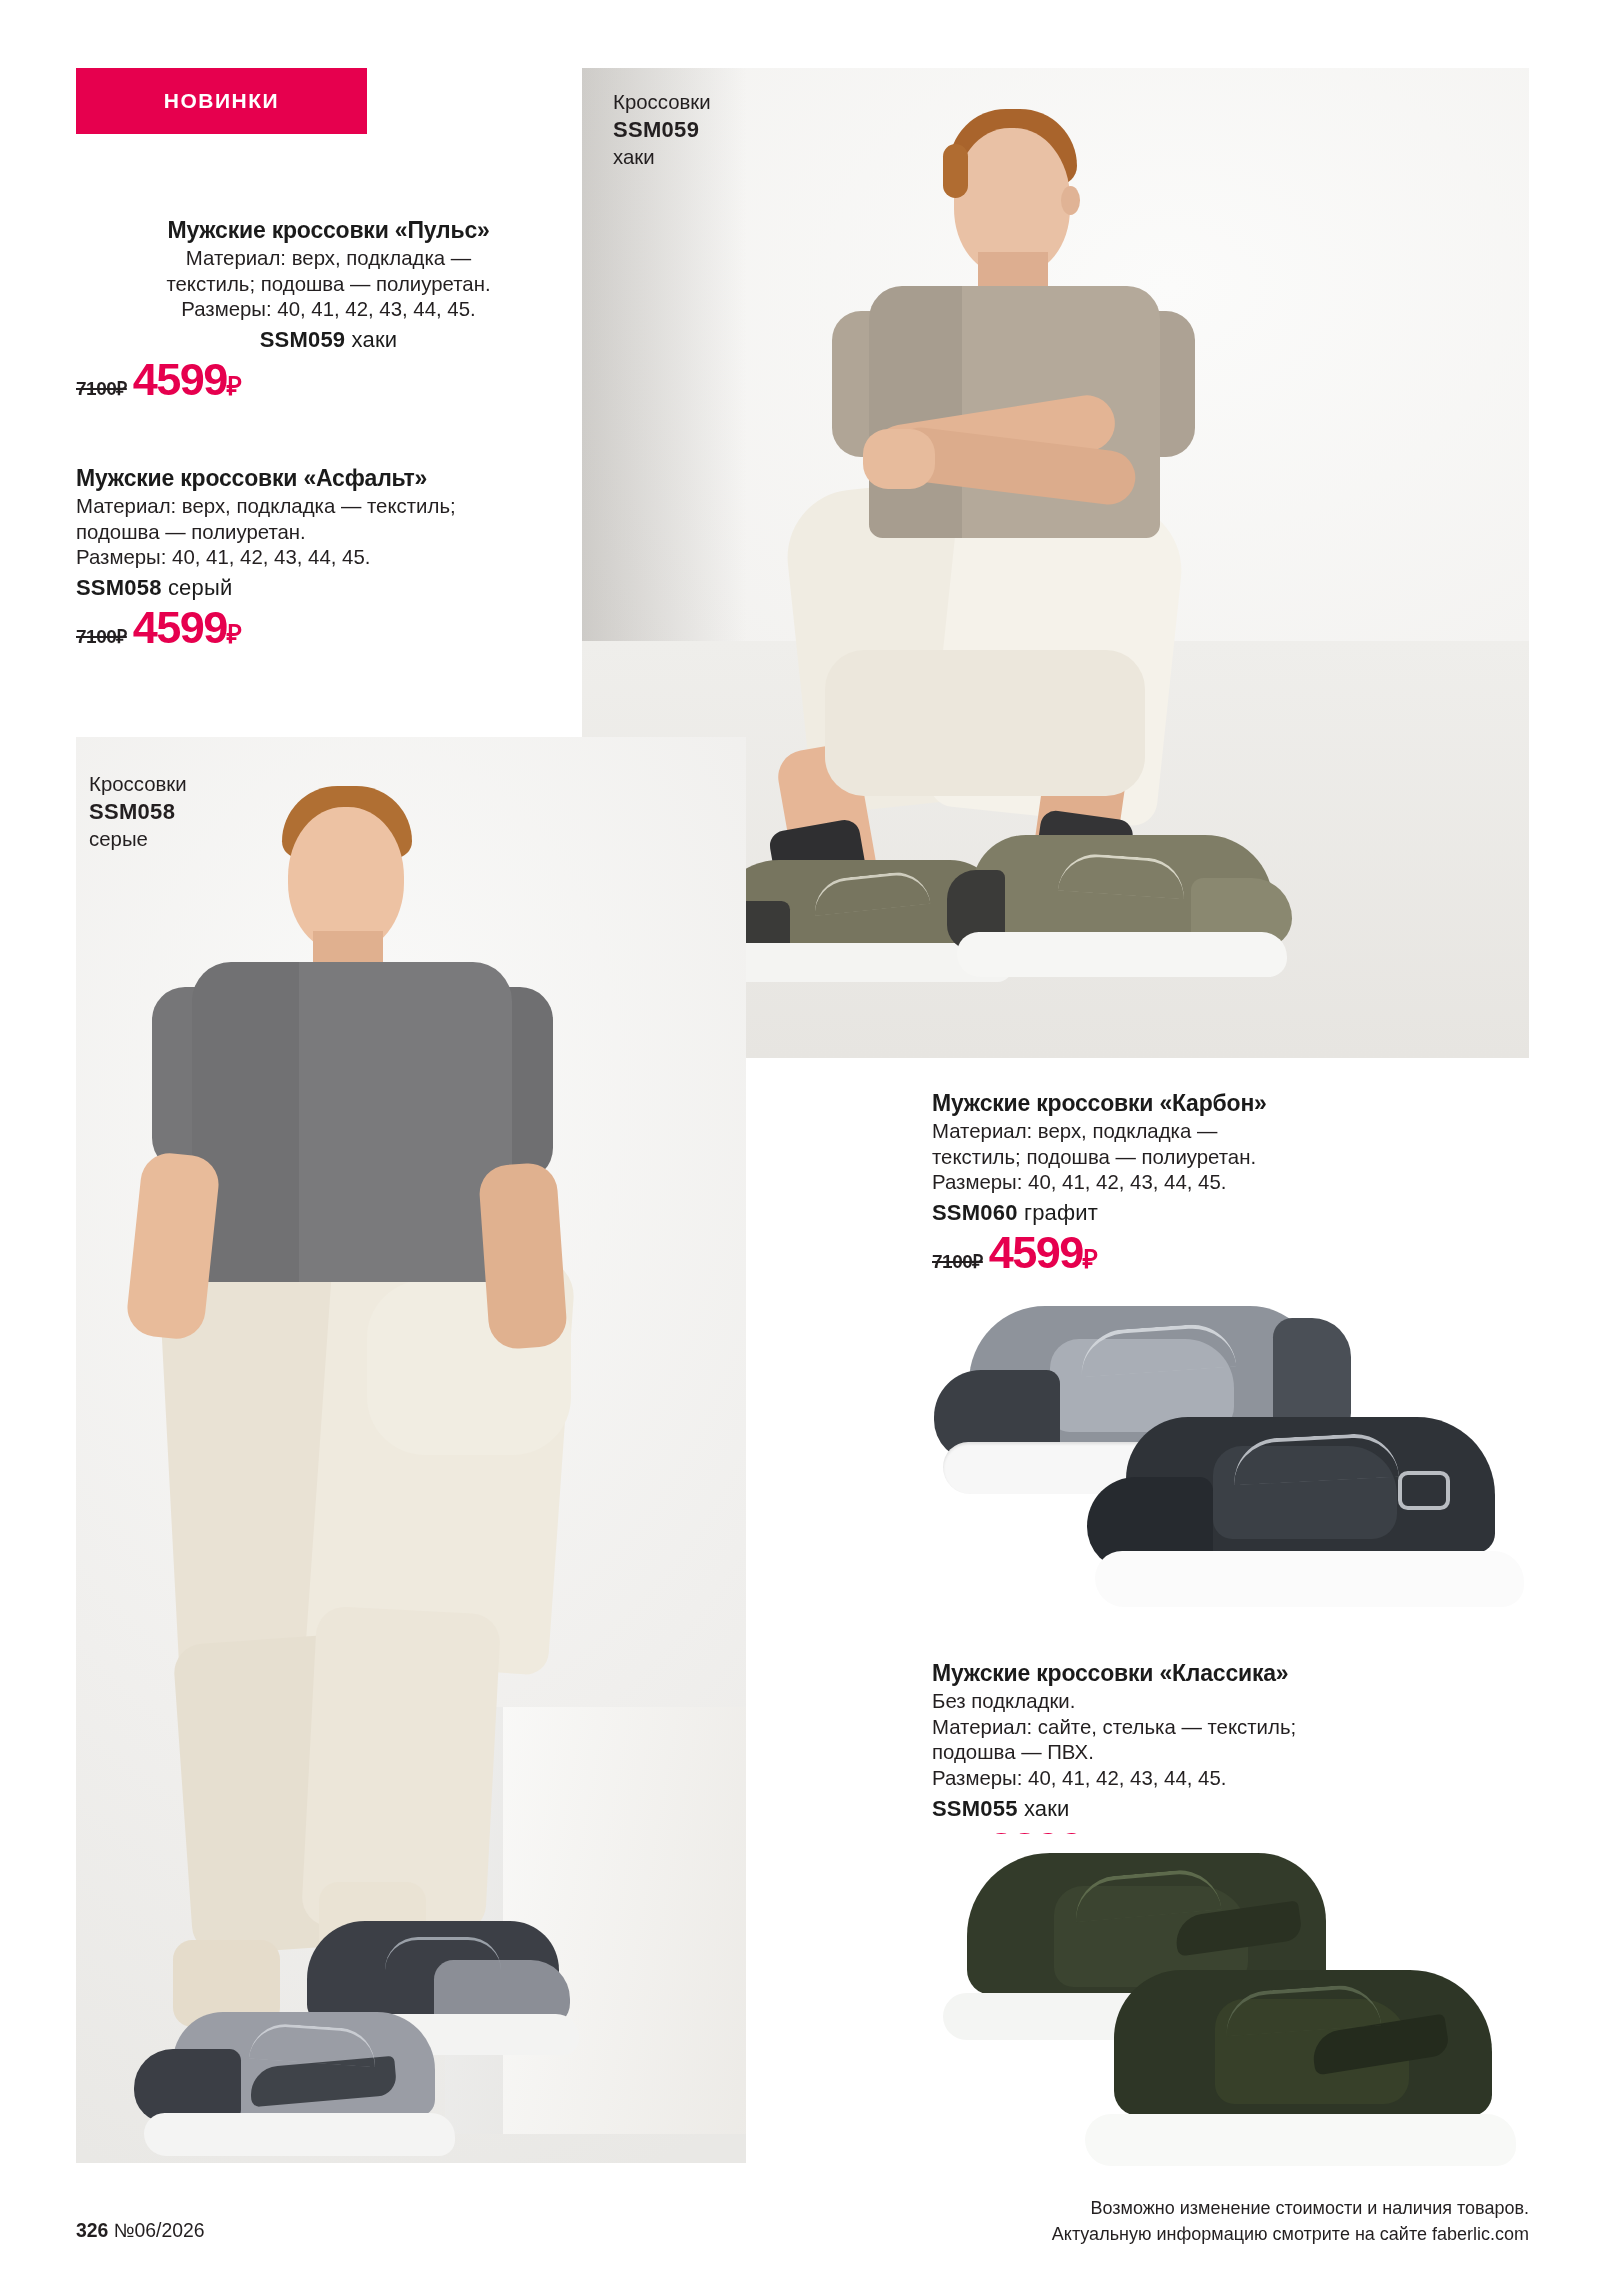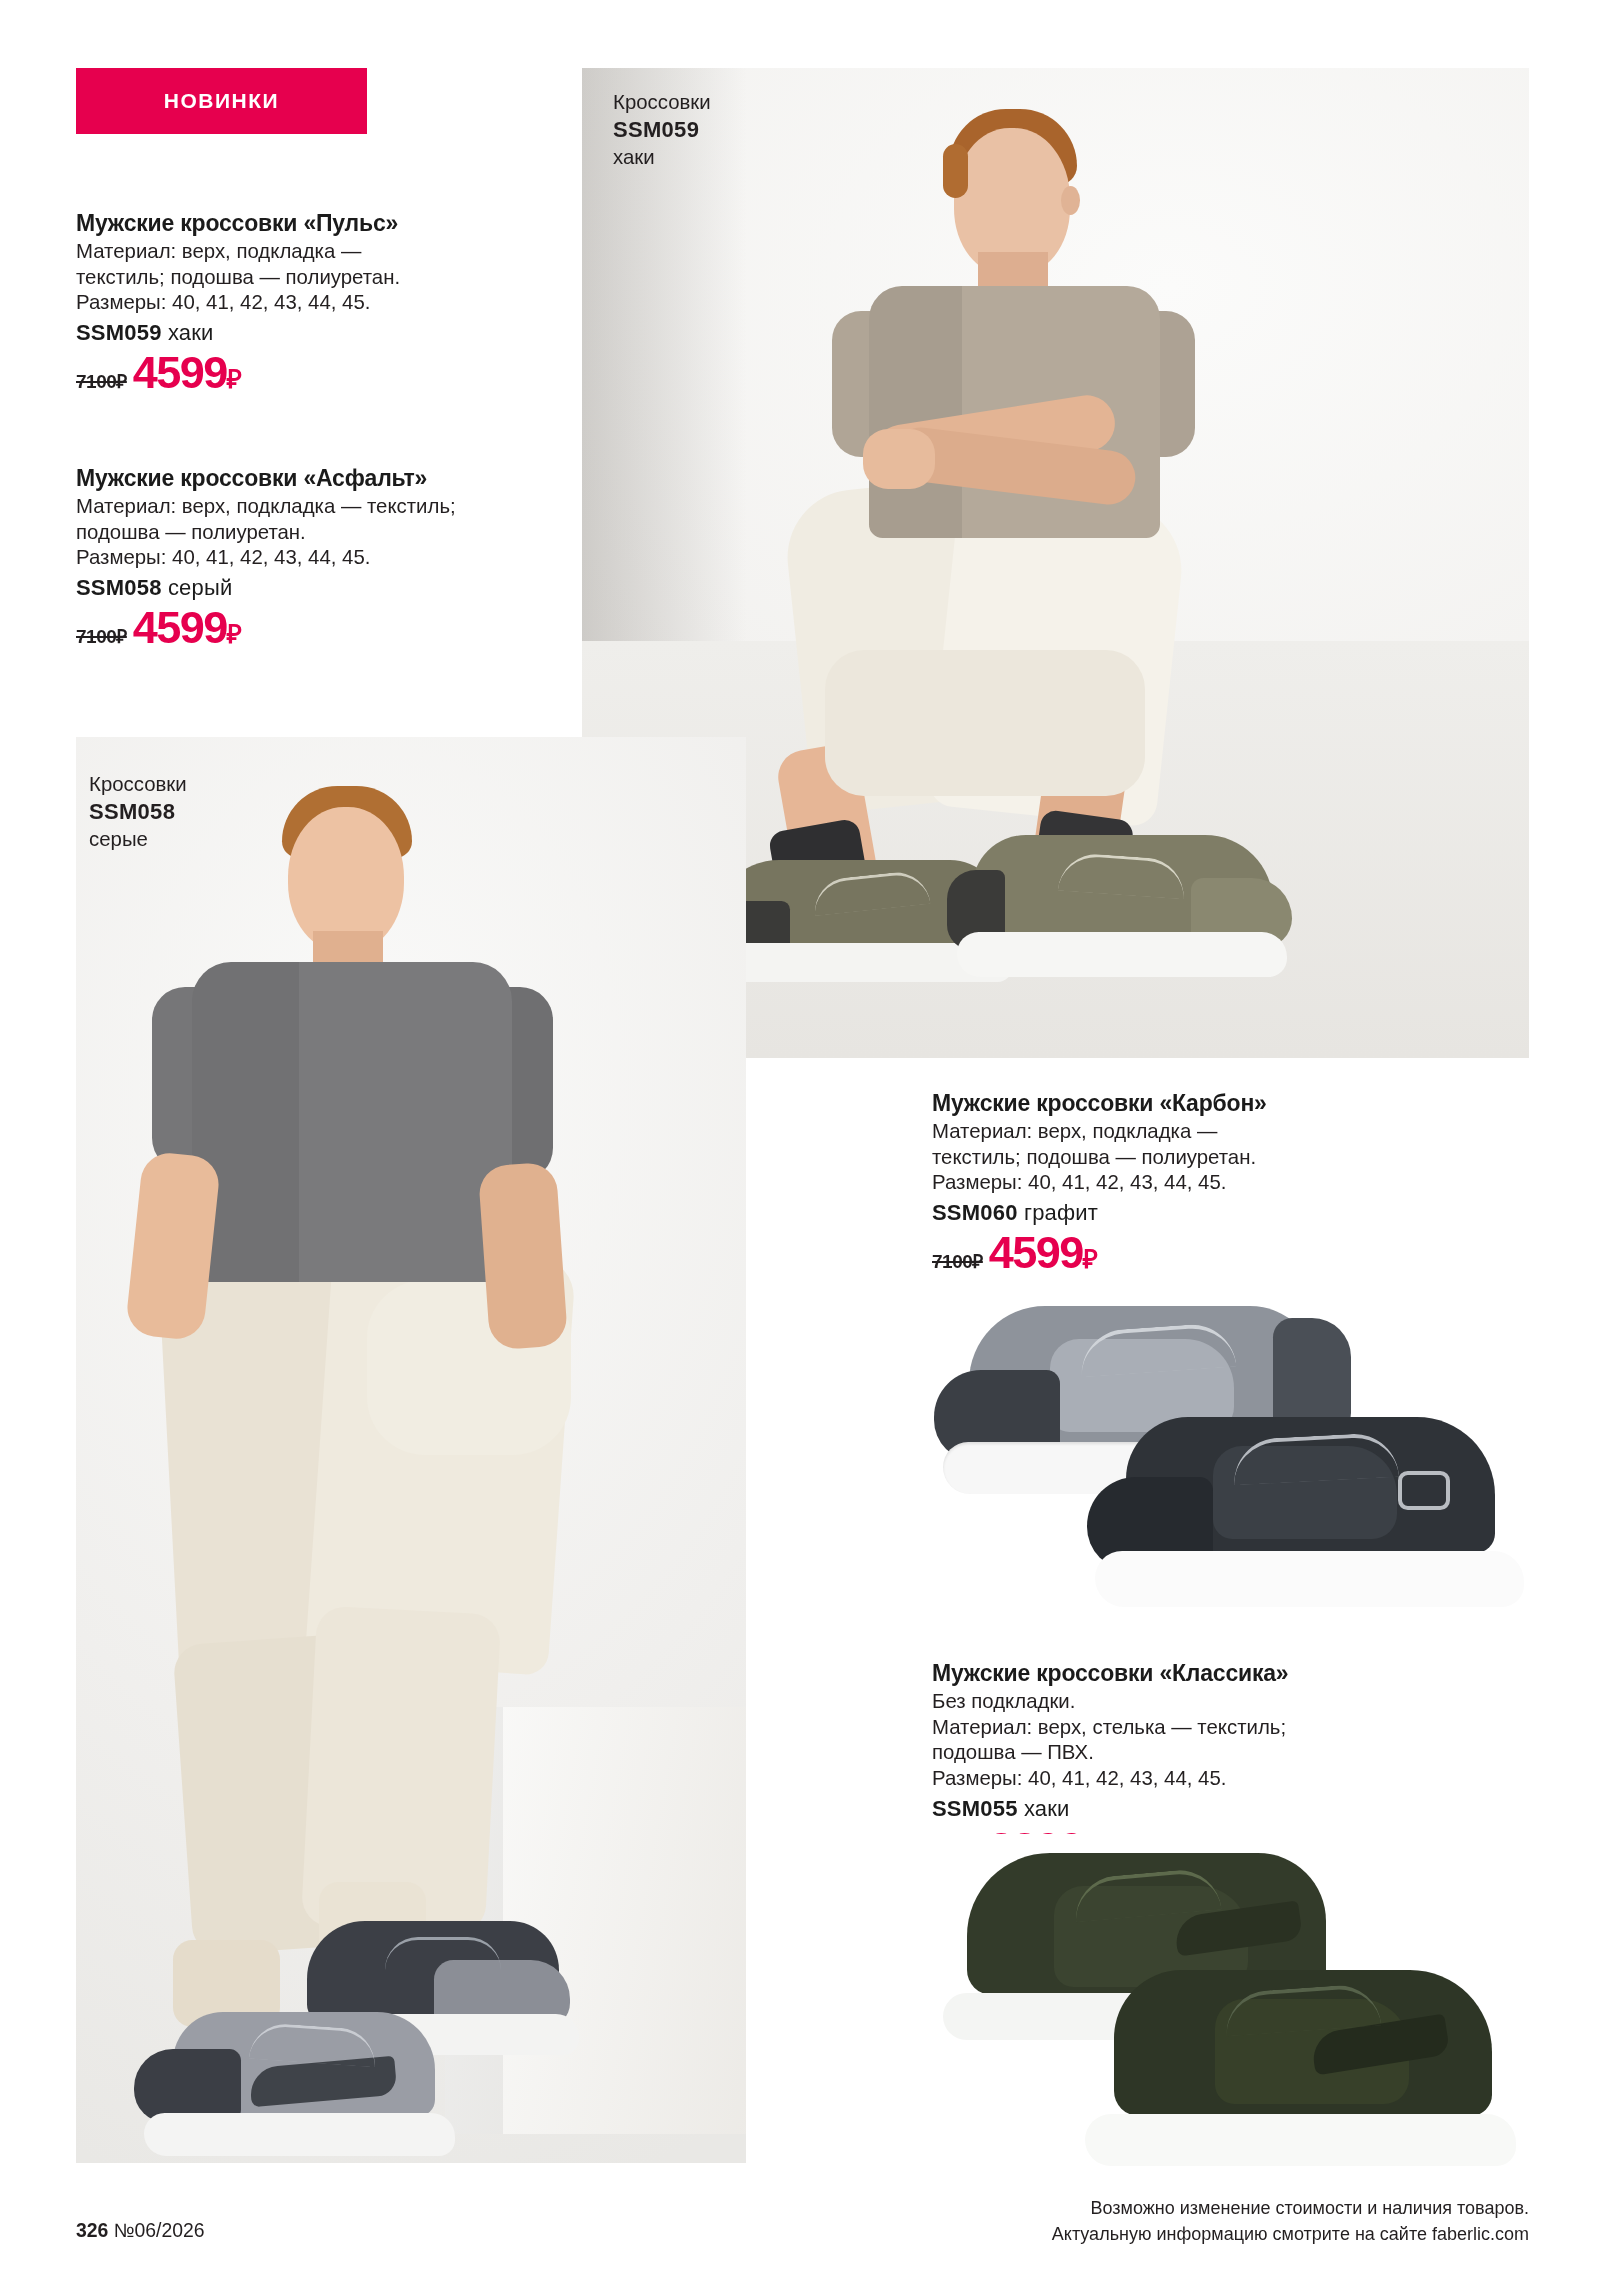--- a/index.html
+++ b/index.html
@@ -237,21 +237,21 @@
   .sh8 .sole{ position:absolute; left:5.8px; top:144px; width:431px; height:52px; background:#f8f9f7; border-radius:31px 35px 23px 31px;}
   .sh8 .lace{ position:absolute; left:146px; top:17.5px; width:155px; height:43px; border-top:4.9px solid #56624a; border-radius:58px 58px 0 0; transform:rotate(-4deg);}
 </style>
 </head>
 <body>
 
 <div class="abs badge">
   <span>НОВИНКИ</span>
 </div>
 
-<div class="abs prod" style="left:76px; top:209px;">
+<div class="abs prod" style="left:76px; top:216px;text-align:center;">
   <h3>Мужские кроссовки «Пульс»</h3>
   <p>Материал: верх, подкладка —</p>
   <p>текстиль; подошва — полиуретан.</p>
   <p>Размеры: 40, 41, 42, 43, 44, 45.</p>
   <div class="code">
     <b>SSM059</b>
     <span class="color">хаки</span>
   </div>
   <div class="price">
     <span class="old">7100₽</span>
@@ -396,21 +396,21 @@
       <div class="toe"></div>
       <div class="logo"></div>
       <div class="lace"></div>
       <div class="sole"></div>
   </div>
 </div>
 
 <div class="abs prod" style="left:932px; top:1659px; width:505px;">
   <h3>Мужские кроссовки «Классика»</h3>
   <p>Без подкладки.</p>
-  <p>Материал: верх, стелька — текстиль;</p>
+  <p>Материал: сайте, стелька — текстиль;</p>
   <p>подошва — ПВХ.</p>
   <p>Размеры: 40, 41, 42, 43, 44, 45.</p>
   <div class="code">
     <b>SSM055</b>
     <span class="color">хаки</span>
   </div>
   <div class="price">
     <span class="old">3400₽</span>
     <span class="new"><span>2399</span><span class="rub">₽</span></span>
   </div>

